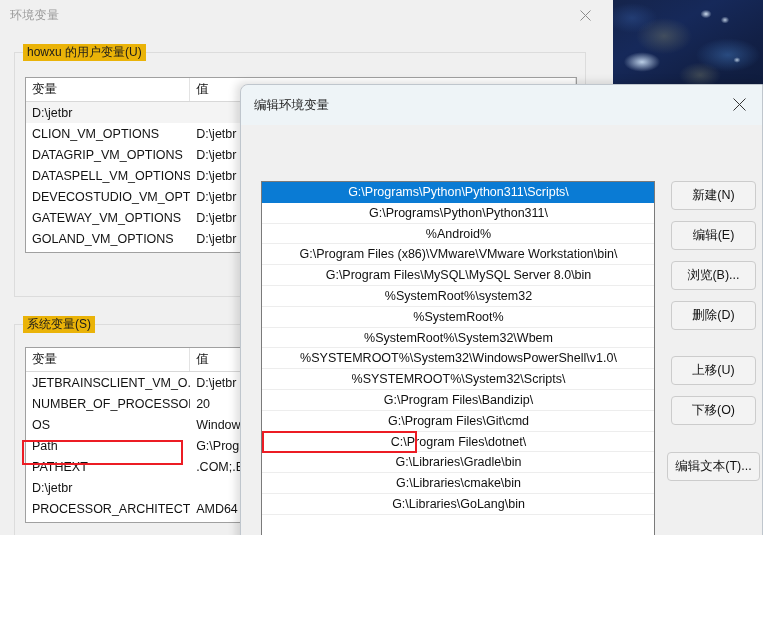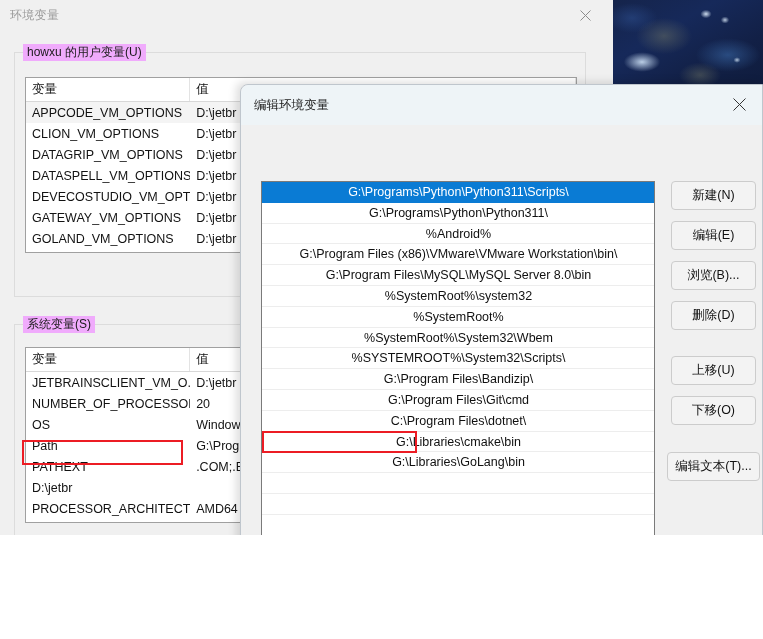--- a/index.html
+++ b/index.html
@@ -79,21 +79,21 @@
 
   .group-box {
     position: absolute;
     border: 1px solid #dcdcdc;
     background: transparent;
     box-sizing: border-box;
   }
   .group-legend {
     position: absolute;
     top: -9px; left: 8px;
-    background: #f0abfc;
+    background: #eab308;
     padding: 0 4px;
     font-size: 12px;
     color: #1a1a1a;
     white-space: nowrap;
   }
 
   
   .var-grid {
     position: absolute;
     background: #ffffff;
@@ -270,21 +270,20 @@
       <div class="group-box" style="left:14px; top:20px; width:572px; height:245px;">
         <div class="group-legend">howxu 的用户变量(U)</div>
       </div>
 
       <div class="var-grid" style="left:25px; top:45px; width:552px; height:176px;">
         <div class="grid-head">
           <div class="col col-var">变量</div>
           <div class="col col-val">值</div>
         </div>
         <div class="grid-row first">
-          <div class="cell col-var">APPCODE_VM_OPTIONS</div>
           <div class="cell col-val">D:\jetbr</div>
         </div>
         <div class="grid-row">
           <div class="cell col-var">CLION_VM_OPTIONS</div>
           <div class="cell col-val">D:\jetbr</div>
         </div>
         <div class="grid-row">
           <div class="cell col-var">DATAGRIP_VM_OPTIONS</div>
           <div class="cell col-val">D:\jetbr</div>
         </div>
@@ -366,24 +365,26 @@
 
       <div id="path-list">
         <div class="path-row selected">G:\Programs\Python\Python311\Scripts\</div>
         <div class="path-row">G:\Programs\Python\Python311\</div>
         <div class="path-row">%Android%</div>
         <div class="path-row">G:\Program Files (x86)\VMware\VMware Workstation\bin\</div>
         <div class="path-row">G:\Program Files\MySQL\MySQL Server 8.0\bin</div>
         <div class="path-row">%SystemRoot%\system32</div>
         <div class="path-row">%SystemRoot%</div>
         <div class="path-row">%SystemRoot%\System32\Wbem</div>
+        <div class="path-row">%SYSTEMROOT%\System32\WindowsPowerShell\v1.0\</div>
         <div class="path-row">%SYSTEMROOT%\System32\Scripts\</div>
         <div class="path-row">G:\Program Files\Bandizip\</div>
         <div class="path-row">G:\Program Files\Git\cmd</div>
         <div class="path-row">C:\Program Files\dotnet\</div>
+        <div class="path-row">G:\Libraries\Gradle\bin</div>
         <div class="path-row">G:\Libraries\cmake\bin</div>
         <div class="path-row">G:\Libraries\GoLang\bin</div>
         <div class="path-row"></div>
         <div class="path-row"></div>
         <div class="path-row"></div>
         <div class="path-row"></div>
       </div>
 
       <div class="dlg-btn" style="left:430px; top:96px;">编辑(E)</div>
       <div class="dlg-btn" style="left:430px; top:56px;">新建(N)</div>

